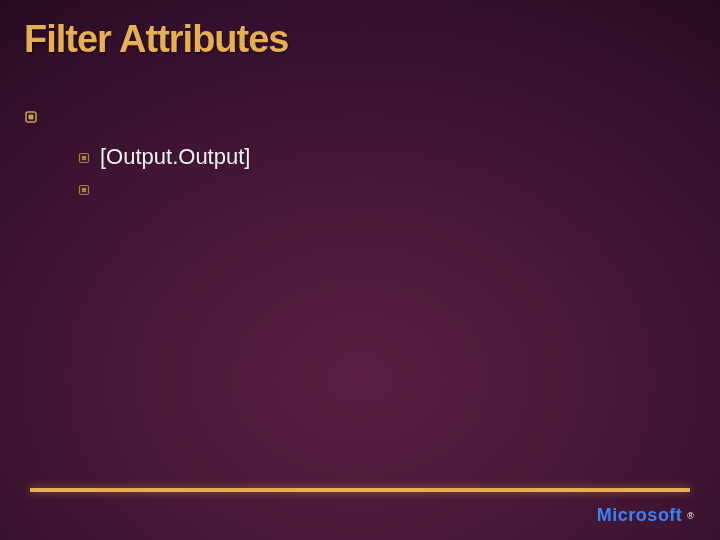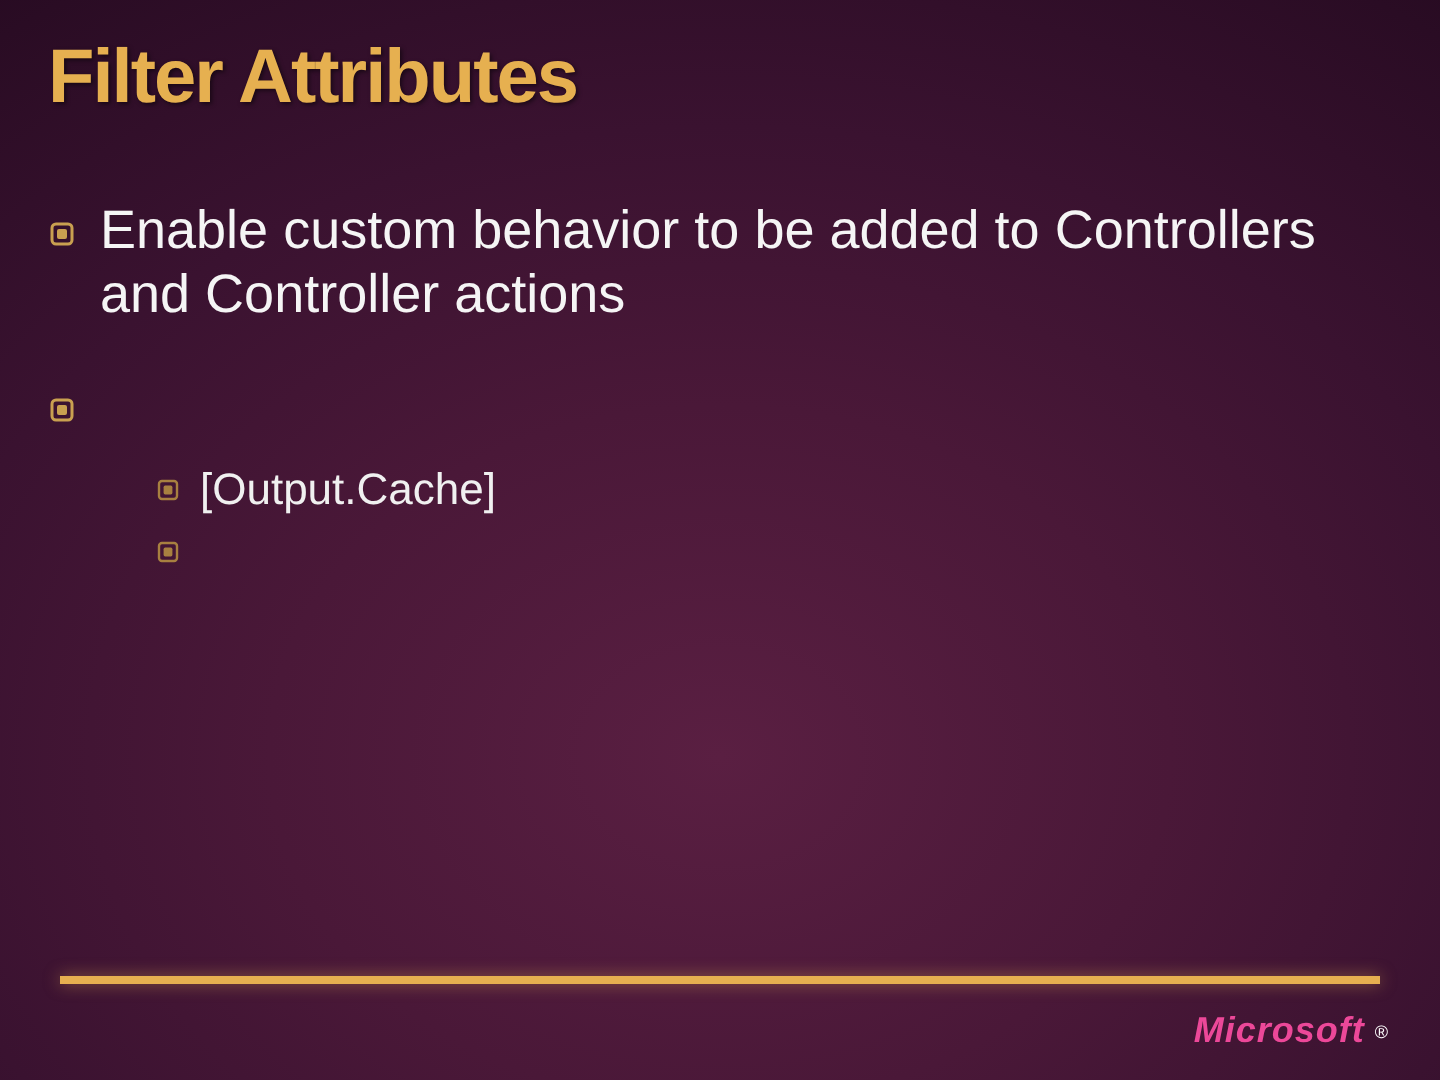--- a/index.html
+++ b/index.html
@@ -79,67 +79,57 @@
     position: absolute;
     right: 26px;
     bottom: 14px;
     display: flex;
     align-items: center;
     gap: 4px;
   }
   .logo-text {
     font-family: "Segoe UI", Arial, sans-serif;
     font-size: 18px;
-    font-style: italic;
     font-weight: 600;
-    color: #ec4899;
+    color: #3b82f6;
     letter-spacing: 0.5px;
   }
   .logo-reg {
     font-size: 9px;
     color: #ffffff;
     vertical-align: super;
     margin-left: 1px;
   }
 </style>
 </head>
 <body>
 
 <h1 class="slide-title">Filter Attributes</h1>
 
 <div class="content">
 
-  <div class="bullet-row">
-    <span class="bullet-icon">
-      <svg width="14" height="14" viewBox="0 0 14 14">
-          <rect x="2" y="2" width="10" height="10" rx="2" fill="none" stroke="#c9a050" stroke-width="1.5"></rect>
-          <rect x="4.5" y="4.5" width="5" height="5" rx="1" fill="#c9a050"></rect>
-        </svg>
-    </span>
-    <span class="bullet-text">Enable custom behavior to be added to Controllers and Controller actions</span>
-  </div>
 
   <div class="bullet-row">
     <span class="bullet-icon">
       <svg width="14" height="14" viewBox="0 0 14 14">
           <rect x="2" y="2" width="10" height="10" rx="2" fill="none" stroke="#c9a050" stroke-width="1.5"></rect>
           <rect x="4.5" y="4.5" width="5" height="5" rx="1" fill="#c9a050"></rect>
         </svg>
     </span>
   </div>
 
   <div class="sub-list">
     <div class="sub-row">
       <span class="sub-icon">
         <svg width="12" height="12" viewBox="0 0 12 12">
             <rect x="1.5" y="1.5" width="9" height="9" rx="1.5" fill="none" stroke="#a88040" stroke-width="1.2"></rect>
             <rect x="3.8" y="3.8" width="4.4" height="4.4" rx="0.8" fill="#a88040"></rect>
           </svg>
       </span>
-      <span class="sub-text">[Output.Cache]</span>
+      <span class="sub-text">[Output.Output]</span>
     </div>
     <div class="sub-row">
       <span class="sub-icon">
         <svg width="12" height="12" viewBox="0 0 12 12">
             <rect x="1.5" y="1.5" width="9" height="9" rx="1.5" fill="none" stroke="#a88040" stroke-width="1.2"></rect>
             <rect x="3.8" y="3.8" width="4.4" height="4.4" rx="0.8" fill="#a88040"></rect>
           </svg>
       </span>
     </div>
   </div>

